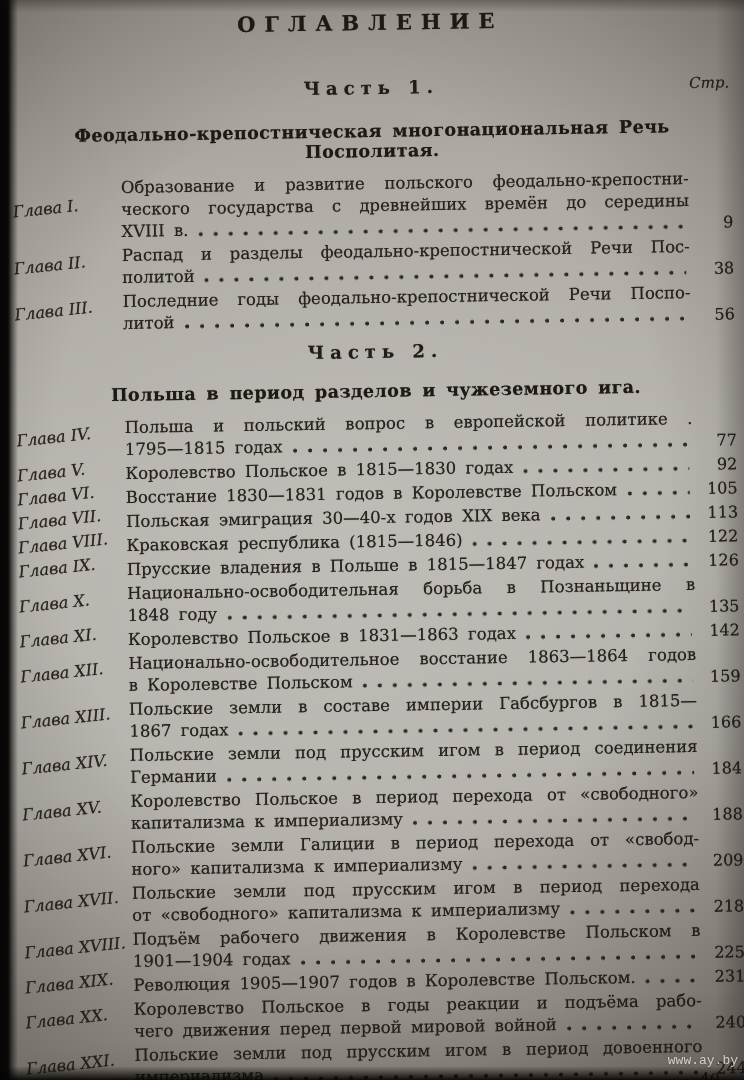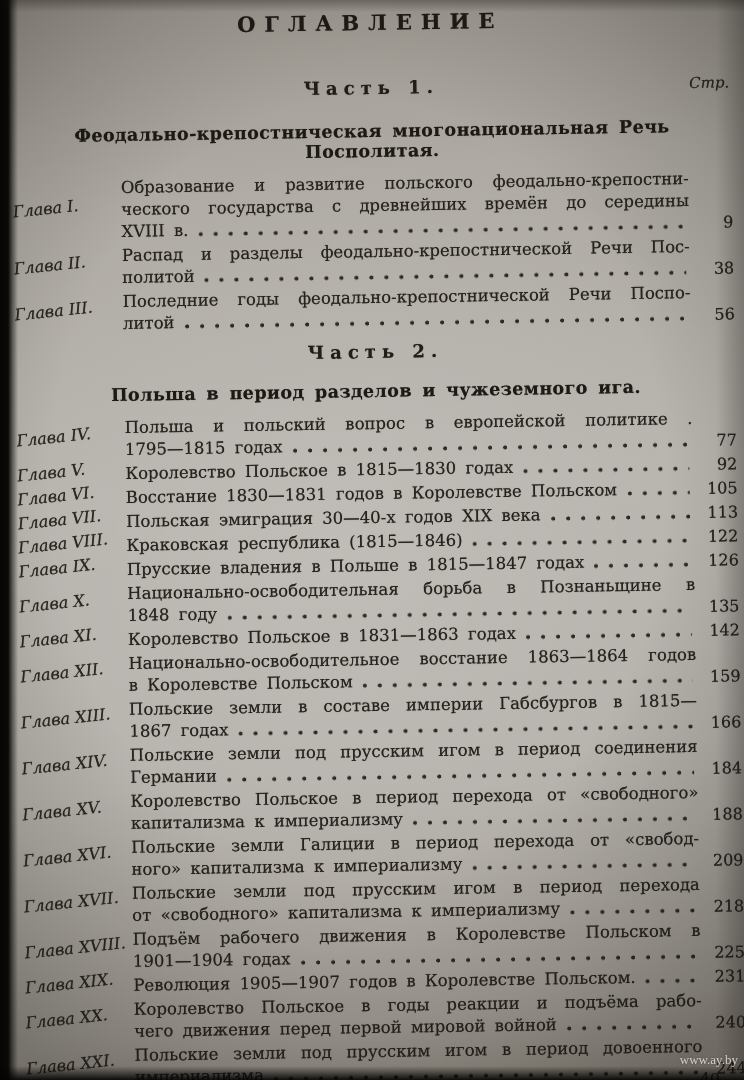--- a/index.html
+++ b/index.html
@@ -47,21 +47,21 @@
   .line.jl{text-align:justify;text-align-last:justify;}
   .lastline{display:flex;}
   .ltext{white-space:nowrap;}
   .dots{flex:1 1 auto;min-width:24px;margin:0 4px 0 10px;
     background-image:radial-gradient(circle at 2.2px 14.5px, rgba(38,34,29,.95) 1.7px, rgba(38,34,29,0) 2.3px);
     background-size:15px 22px;background-repeat:repeat-x;}
   .pagecol{flex:0 0 44px;display:flex;justify-content:flex-end;align-items:flex-end;}
   .pagenum{font-size:16px;line-height:22px;color:#26221d;}
 
   .watermark{position:absolute;right:6px;bottom:12px;z-index:6;
-    font-family:Liberation Serif, serif;font-size:13px;
+    font-family:Liberation Mono, monospace;font-size:13px;
     color:#dcd8d2;opacity:.92;text-shadow:0 0 2px rgba(70,65,60,.7);}
   .partial-num{position:absolute;right:24px;bottom:-9px;z-index:3;
     font-size:16px;color:#2a2620;font-family:"DejaVu Serif","Liberation Serif",serif;}
 </style>
 </head>
 <body>
 
 <div class="photo">
   <div class="content">
 

